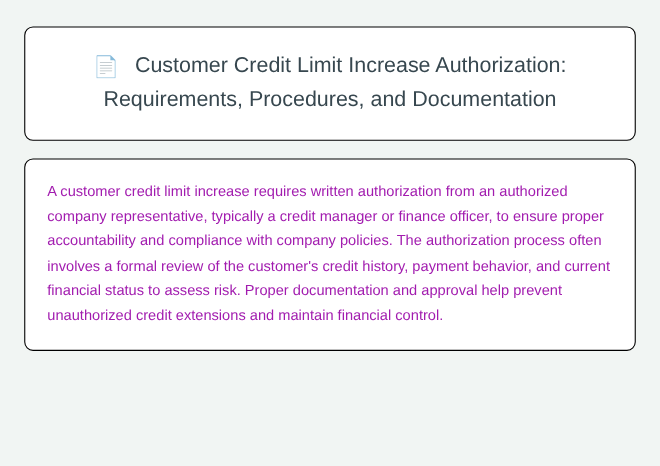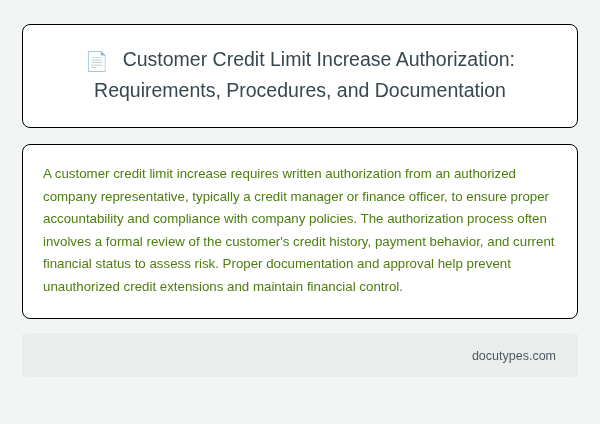--- a/index.html
+++ b/index.html
@@ -48,21 +48,21 @@
     margin-right: 14px;
     filter: grayscale(35%);
   }
   .body-card {
     padding: 18px 20px 20px 20px;
     margin-bottom: 14px;
   }
   .body-text {
     font-size: 13.3px;
     line-height: 22.5px;
-    color: #4d7c0f;
+    color: #a21caf;
     margin: 0;
     text-align: left;
   }
   .footer {
     background: #e9eeec;
     border-radius: 4px;
     padding: 13px 22px;
     box-sizing: border-box;
     text-align: right;
   }
@@ -77,17 +77,14 @@
 <div class="page">
 
   <div class="card title-card">
     <h1 class="title-line"><span class="title-icon">📄</span><span>Customer Credit Limit Increase Authorization: Requirements, Procedures, and Documentation</span></h1>
   </div>
 
   <div class="card body-card">
     <p class="body-text">A customer credit limit increase requires written authorization from an authorized company representative, typically a credit manager or finance officer, to ensure proper accountability and compliance with company policies. The authorization process often involves a formal review of the customer's credit history, payment behavior, and current financial status to assess risk. Proper documentation and approval help prevent unauthorized credit extensions and maintain financial control.</p>
   </div>
 
-  <div class="footer">
-    <span class="footer-text">docutypes.com</span>
-  </div>
 
 </div>
 
 </body></html>

